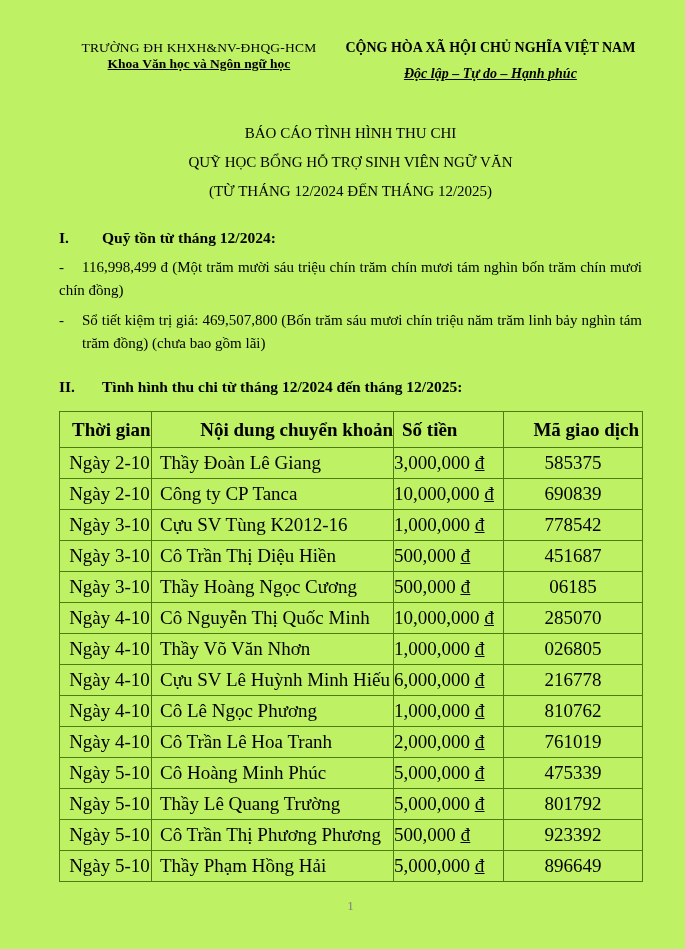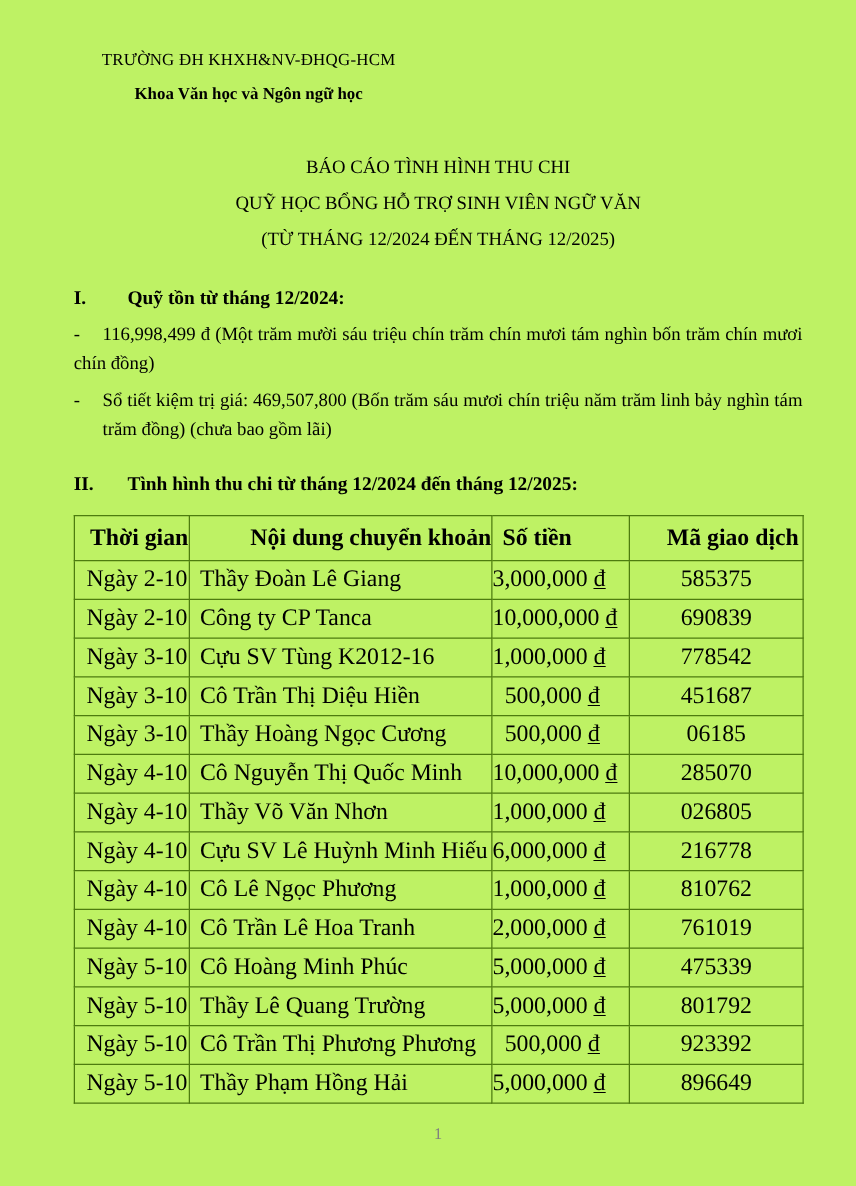--- a/index.html
+++ b/index.html
@@ -15,23 +15,23 @@
     padding: 40px 43px 0 59px;
     overflow: hidden;
   }
 
   
   .doc-header { display: flex; }
   .header-left  { width: 48%; text-align: center; }
   .header-right { width: 52%; text-align: center; }
   .org-name { font-size: 13.5px; letter-spacing: 0.2px; }
   .dept-name {
-    margin-top: 11px;
     font-size: 13.5px;
     font-weight: bold;
+    text-decoration: underline;
   }
   .national-line1 { font-size: 14px; font-weight: bold; }
   .national-line2 {
     margin-top: 10px;
     font-size: 14px;
     font-weight: bold;
     font-style: italic;
     text-decoration: underline;
   }
 
@@ -82,40 +82,44 @@
   .col-date   { width: 92px; }
   .col-desc   { width: 242px; }
   .col-amount { width: 110px; }
   .col-code   { width: 139px; }
   th.col-date   { text-align: left; padding-left: 12px; }
   th.col-desc   { text-align: right; padding-left: 8px; }
   th.col-amount { text-align: left; padding-left: 8px; }
   th.col-code   { text-align: right; padding-right: 3px; }
   td.col-date   { text-align: center; padding-left: 8px; }
   td.col-desc   { text-align: left; padding-left: 8px; }
-  td.col-amount { text-align: right; padding-right: 23px; }
+  td.col-amount { padding-right: 23px; }
   td.col-code   { text-align: center; }
 
   
   .page-number {
     margin-top: 16px;
     text-align: center;
     color: #7f7f7f;
     font-size: 13px;
   }
 </style>
 </head>
 <body>
 
 <div class="page">
 
   <div class="doc-header">
     <div class="header-left">
       <div class="org-name">TRƯỜNG ĐH KHXH&amp;NV-ĐHQG-HCM</div>
       <div class="dept-name">Khoa Văn học và Ngôn ngữ học</div>
+    </div>
+    <div class="header-right">
+      <div class="national-line1">CỘNG HÒA XÃ HỘI CHỦ NGHĨA VIỆT NAM</div>
+      <div class="national-line2">Độc lập – Tự do – Hạnh phúc</div>
     </div>
   </div>
 
   <div class="doc-title">
     <div>BÁO CÁO TÌNH HÌNH THU CHI</div>
     <div>QUỸ HỌC BỔNG HỖ TRỢ SINH VIÊN NGỮ VĂN</div>
     <div>(TỪ THÁNG 12/2024 ĐẾN THÁNG 12/2025)</div>
   </div>
 
   <div class="section-heading section-1">

